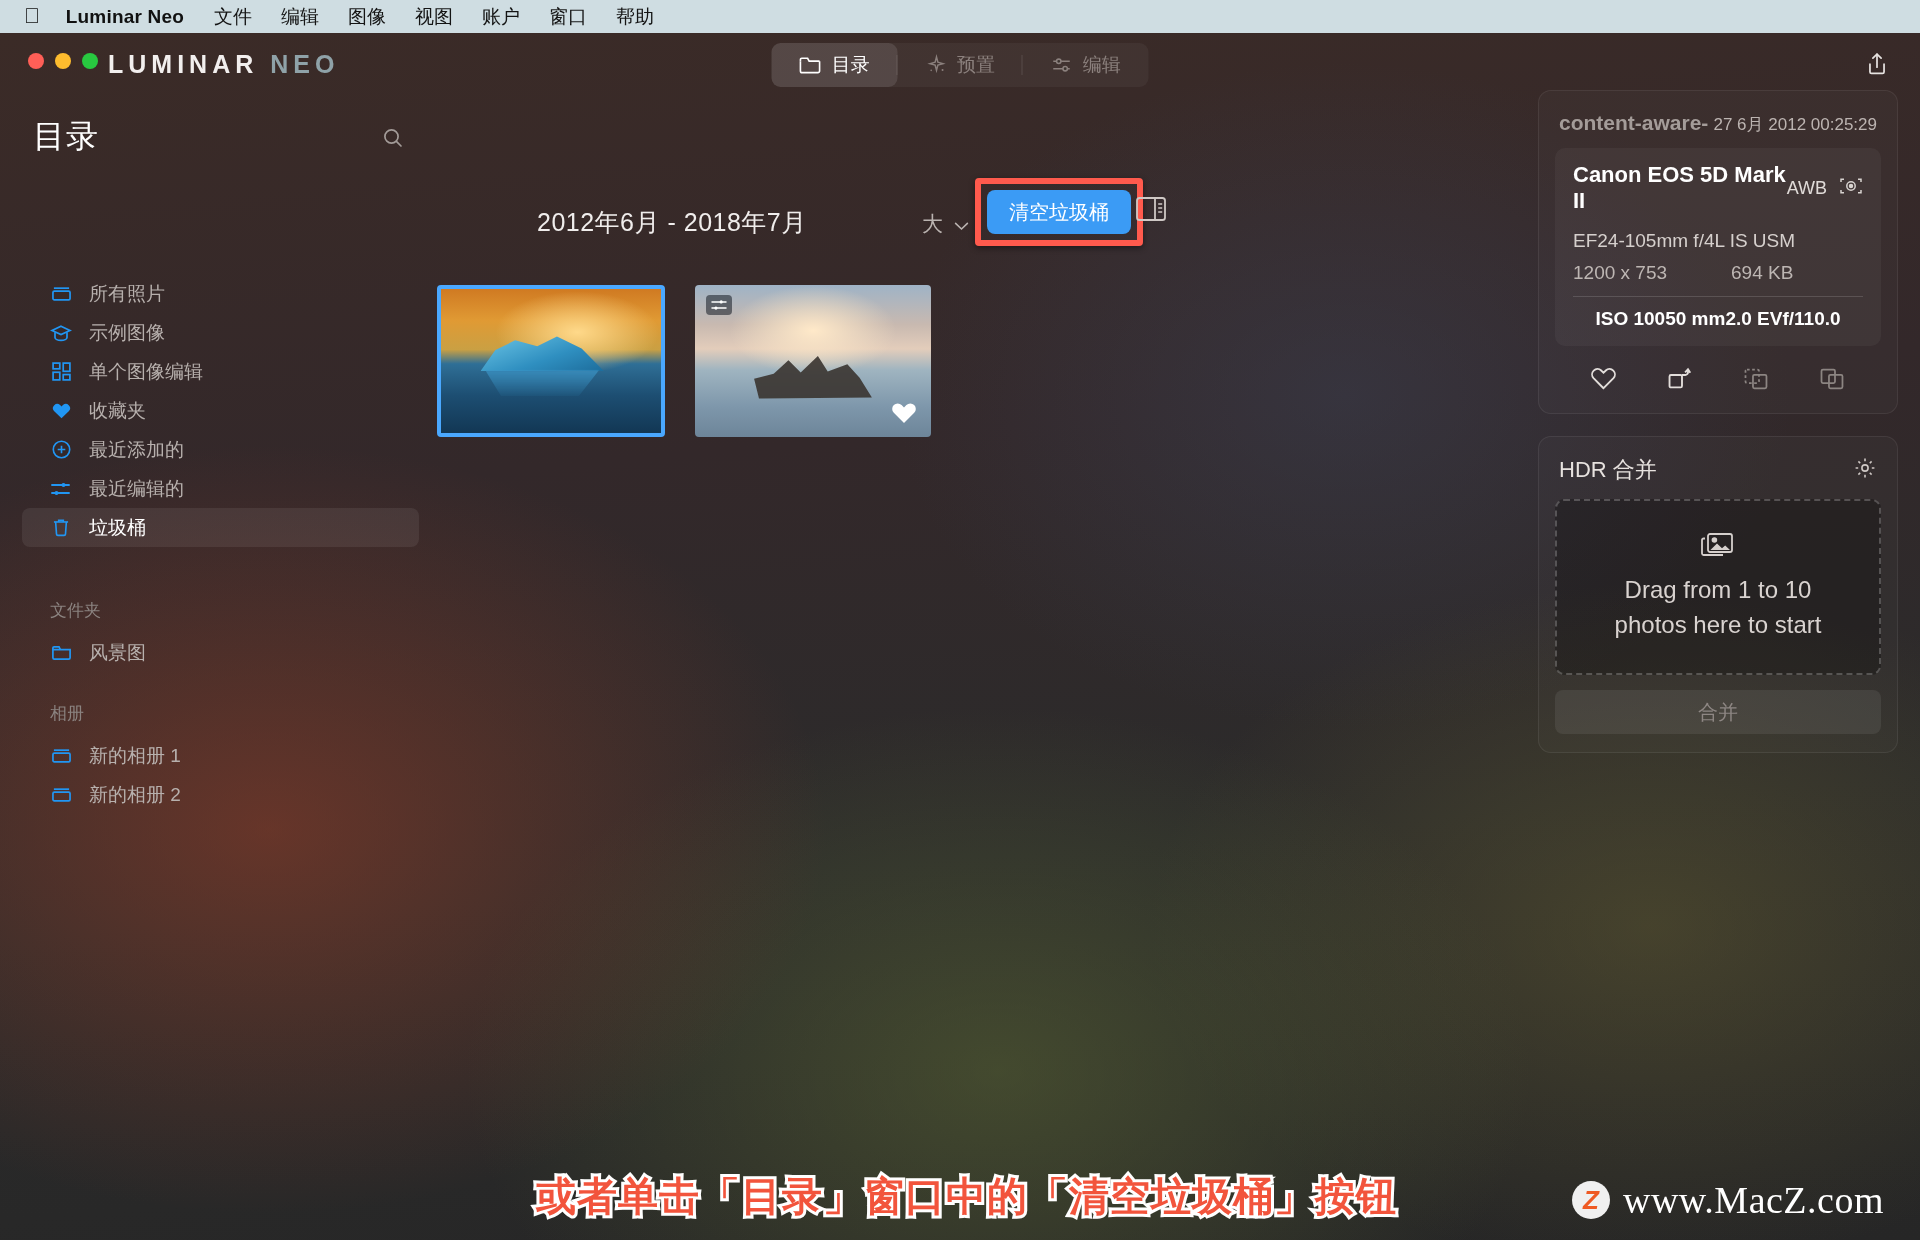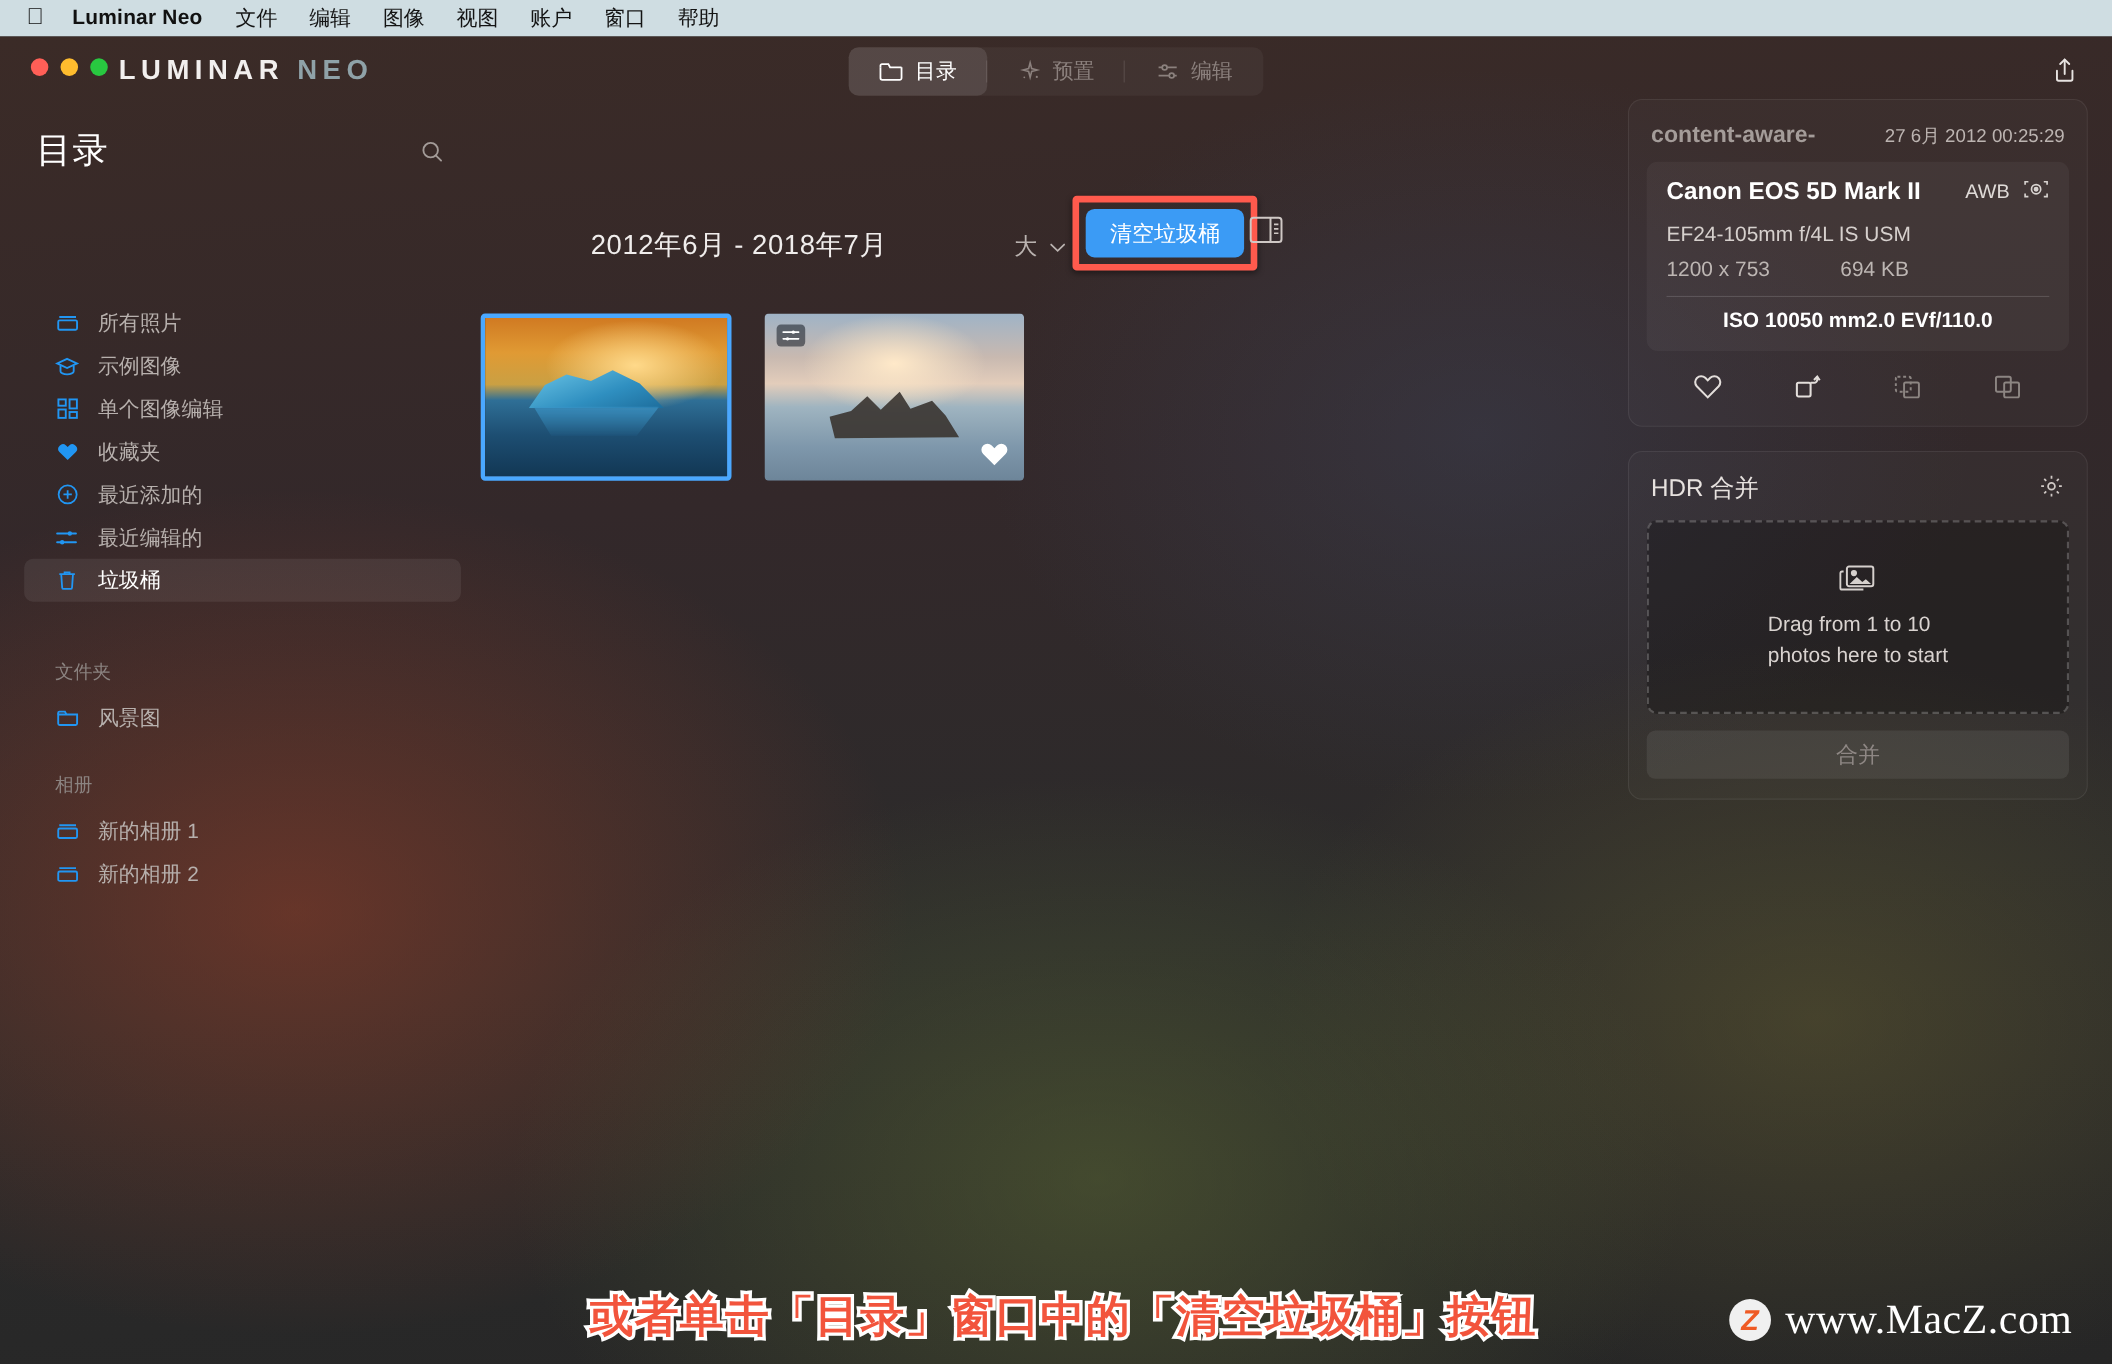--- a/index.html
+++ b/index.html
@@ -397,21 +397,21 @@
               <path d="M2 4.5h16M2 11.5h16"></path>
               <circle cx="12.5" cy="4.5" r="1.8" fill="#ffffff" stroke="none"></circle>
               <circle cx="6.5" cy="11.5" r="1.8" fill="#ffffff" stroke="none"></circle>
             </svg>
           </div>
         </div>
 
       </div>
     </div>
 
-    <div style="position:absolute;right:22px;top:57px;width:418px;">
+    <div style="position:absolute;right:22px;top:57px;width:360px;">
 
       <div style="border:1px solid rgba(255,255,255,.07);border-radius:13px;padding:0 0 16px 0;background:rgba(255,255,255,.025);">
 
         <div style="display:flex;align-items:baseline;justify-content:space-between;padding:20px 20px 12px 20px;">
           <span style="font-size:21px;font-weight:600;color:#a49c99;overflow:hidden;white-space:nowrap;max-width:155px;">content-aware-</span>
           <span style="font-size:17px;color:#bcb4b1;white-space:nowrap;">27 6月 2012 00:25:29</span>
         </div>
 
         <div style="margin:0 16px;border-radius:10px;background:rgba(255,255,255,.045);padding:14px 18px 16px 18px;">
 
@@ -490,21 +490,21 @@
         <div style="height:176px;border:2px dashed rgba(255,255,255,.22);border-radius:9px;background:rgba(0,0,0,.26);
                     display:flex;flex-direction:column;align-items:center;justify-content:center;gap:10px;">
           <span>
             <svg width="34" height="28" viewBox="0 0 34 28" fill="none" stroke="#d6d0cd" stroke-width="1.8">
               <path d="M4 7.5H2.6A1.6 1.6 0 0 0 1 9.1v13.4A1.6 1.6 0 0 0 2.6 24H22"></path>
               <rect x="7" y="3" width="24" height="18" rx="2"></rect>
               <circle cx="13.4" cy="9" r="1.9" fill="#d6d0cd"></circle>
               <path d="M9.4 19 16 12.6l5 4.6 3.2-2.6 4.8 4.4z" fill="#d6d0cd" stroke="none"></path>
             </svg>
           </span>
-          <div style="font-size:19px;color:#d9d3d0;text-align:left;line-height:1.45;">
+          <div style="font-size:24px;color:#d9d3d0;text-align:center;line-height:1.45;">
             <div>Drag from 1 to 10</div>
             <div>photos here to start</div>
           </div>
         </div>
 
         <div style="margin-top:15px;height:44px;border-radius:8px;background:rgba(255,255,255,.075);
                     display:flex;align-items:center;justify-content:center;color:#8e8784;font-size:20px;">
           <span>合并</span>
         </div>
       </div>

